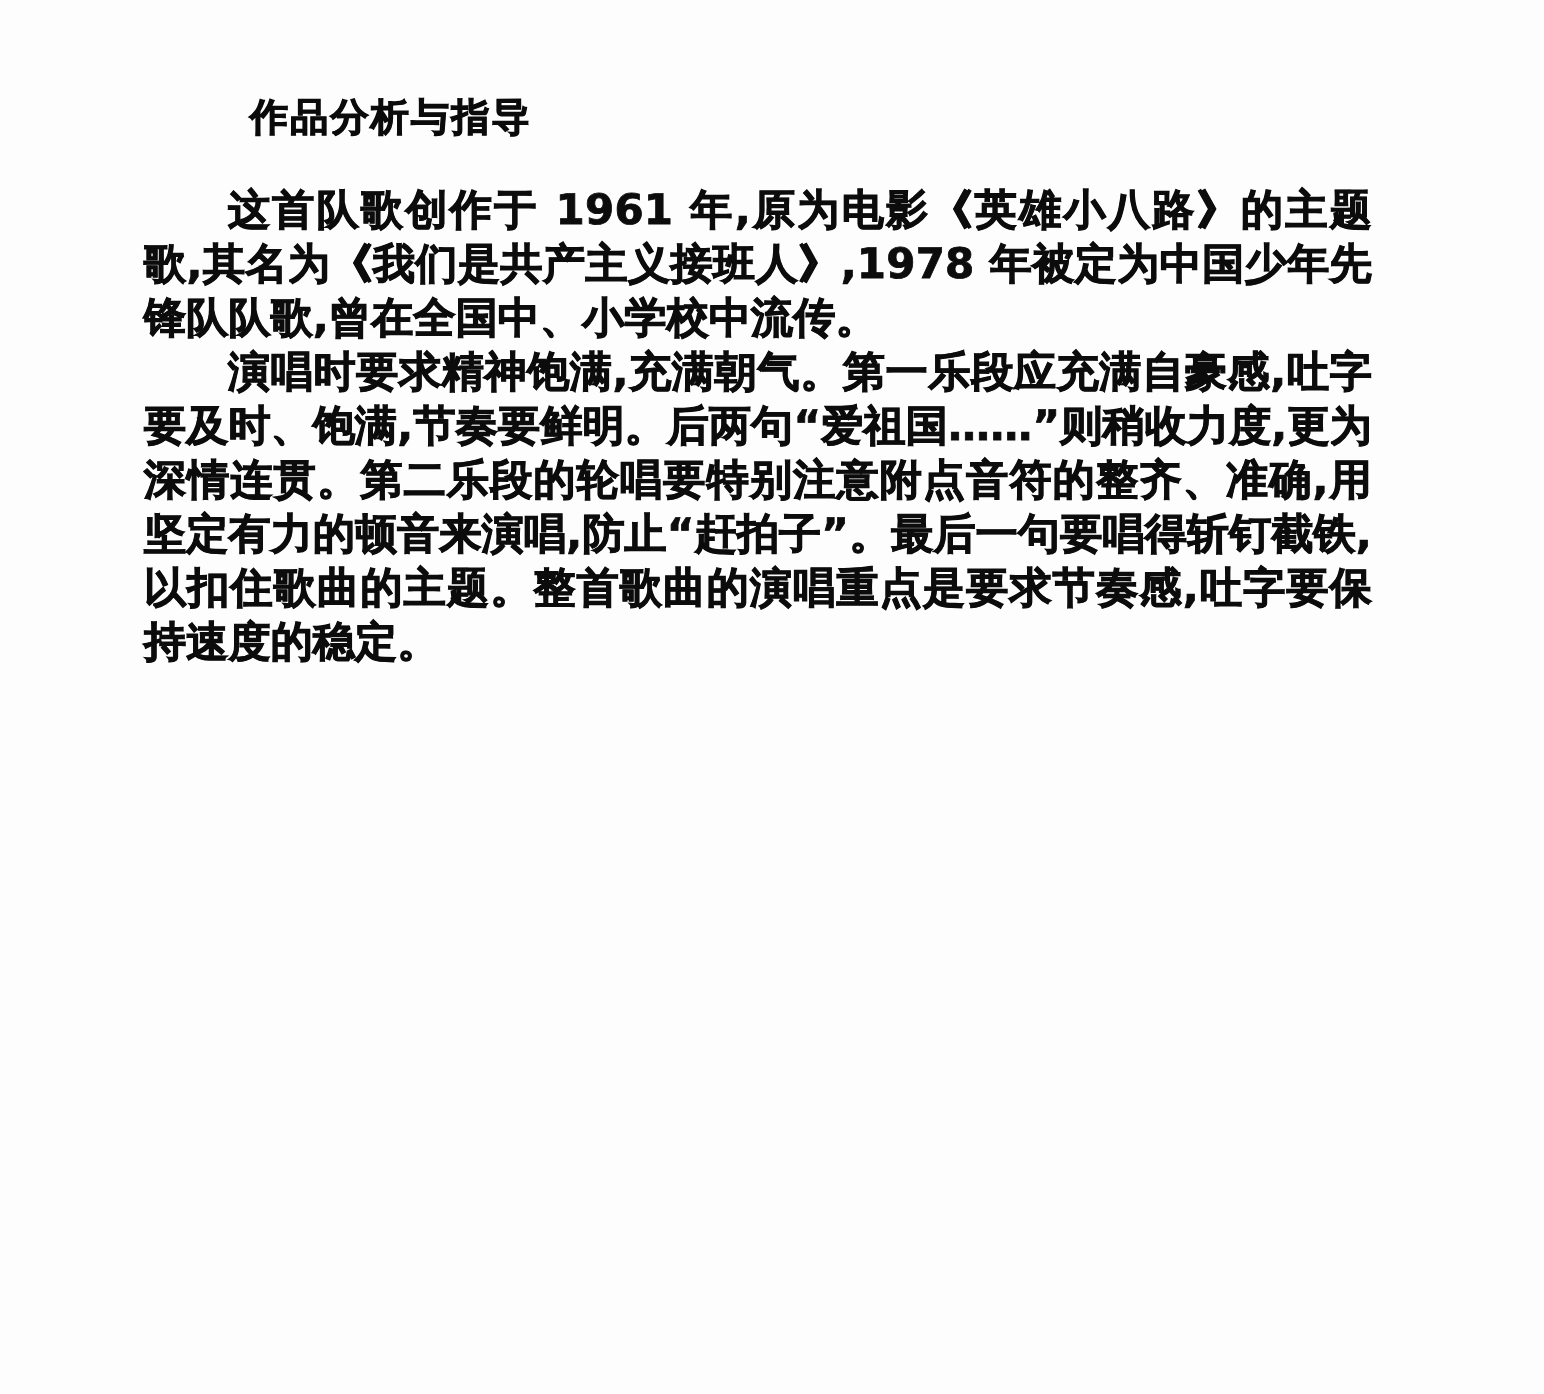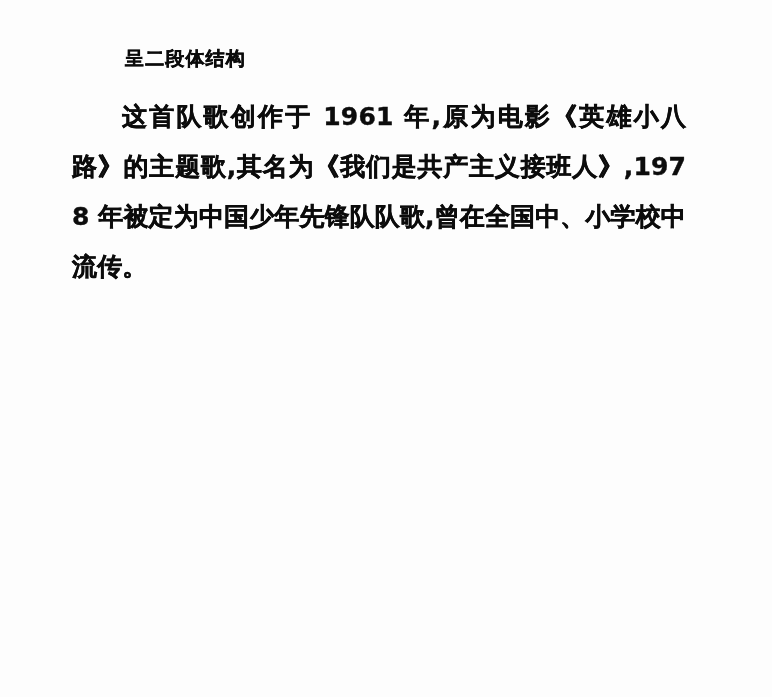--- a/index.html
+++ b/index.html
@@ -48,41 +48,42 @@
     position: absolute;
     left: 0;
     top: 92px;
     width: 630px;
   }
 
   p.para {
     margin: 0 16px 0 0;
     padding: 0;
     text-indent: 2em;
-    font-size: 25px;
-    line-height: 50px;
+    font-size: 21px;
+    line-height: 27px;
     font-weight: 700;
     color: #0c0c0c;
     text-align: justify;
     text-justify: inter-character;
     letter-spacing: 0.005em;
     -webkit-text-stroke: 0.4px #0c0c0c;
     word-break: break-all;
   }
 
   p.para:last-child {
     margin-bottom: 0;
   }
 </style>
 </head>
 <body>
 
 <div class="page"></div>
 
 <div class="content">
 
-  <h1 class="doc-heading">呈二段体结构</h1>
+  <h1 class="doc-heading">作品分析与指导</h1>
 
   <div class="body-block">
     <p class="para">这首队歌创作于 1961 年,原为电影《英雄小八路》的主题歌,其名为《我们是共产主义接班人》,1978 年被定为中国少年先锋队队歌,曾在全国中、小学校中流传。</p>
+    <p class="para">演唱时要求精神饱满,充满朝气。第一乐段应充满自豪感,吐字要及时、饱满,节奏要鲜明。后两句“爱祖国……”则稍收力度,更为深情连贯。第二乐段的轮唱要特别注意附点音符的整齐、准确,用坚定有力的顿音来演唱,防止“赶拍子”。最后一句要唱得斩钉截铁,以扣住歌曲的主题。整首歌曲的演唱重点是要求节奏感,吐字要保持速度的稳定。</p>
   </div>
 
 </div>
 
 </body></html>

